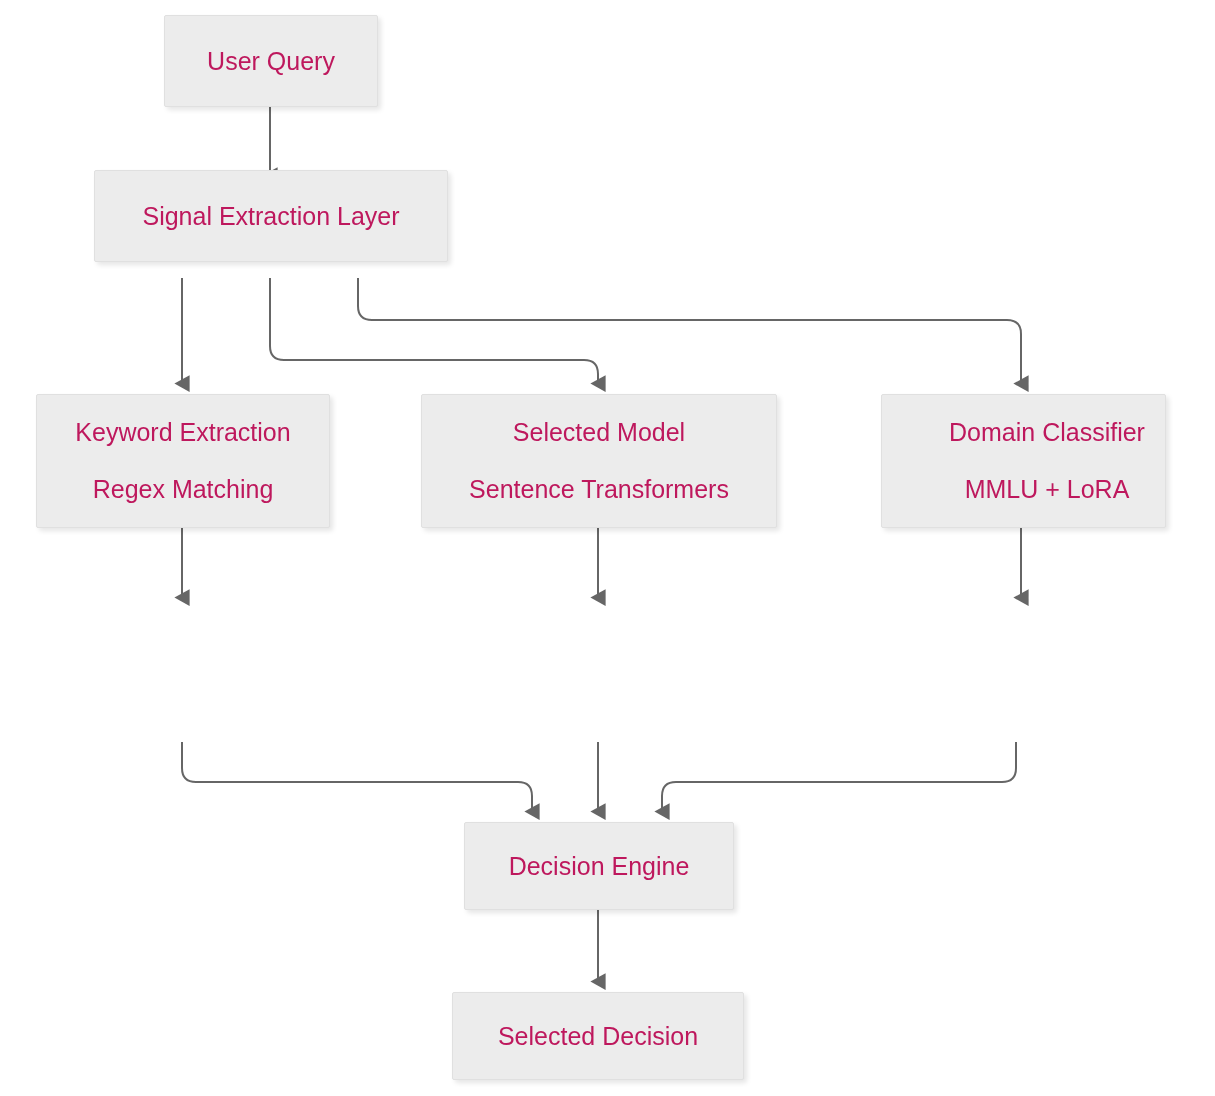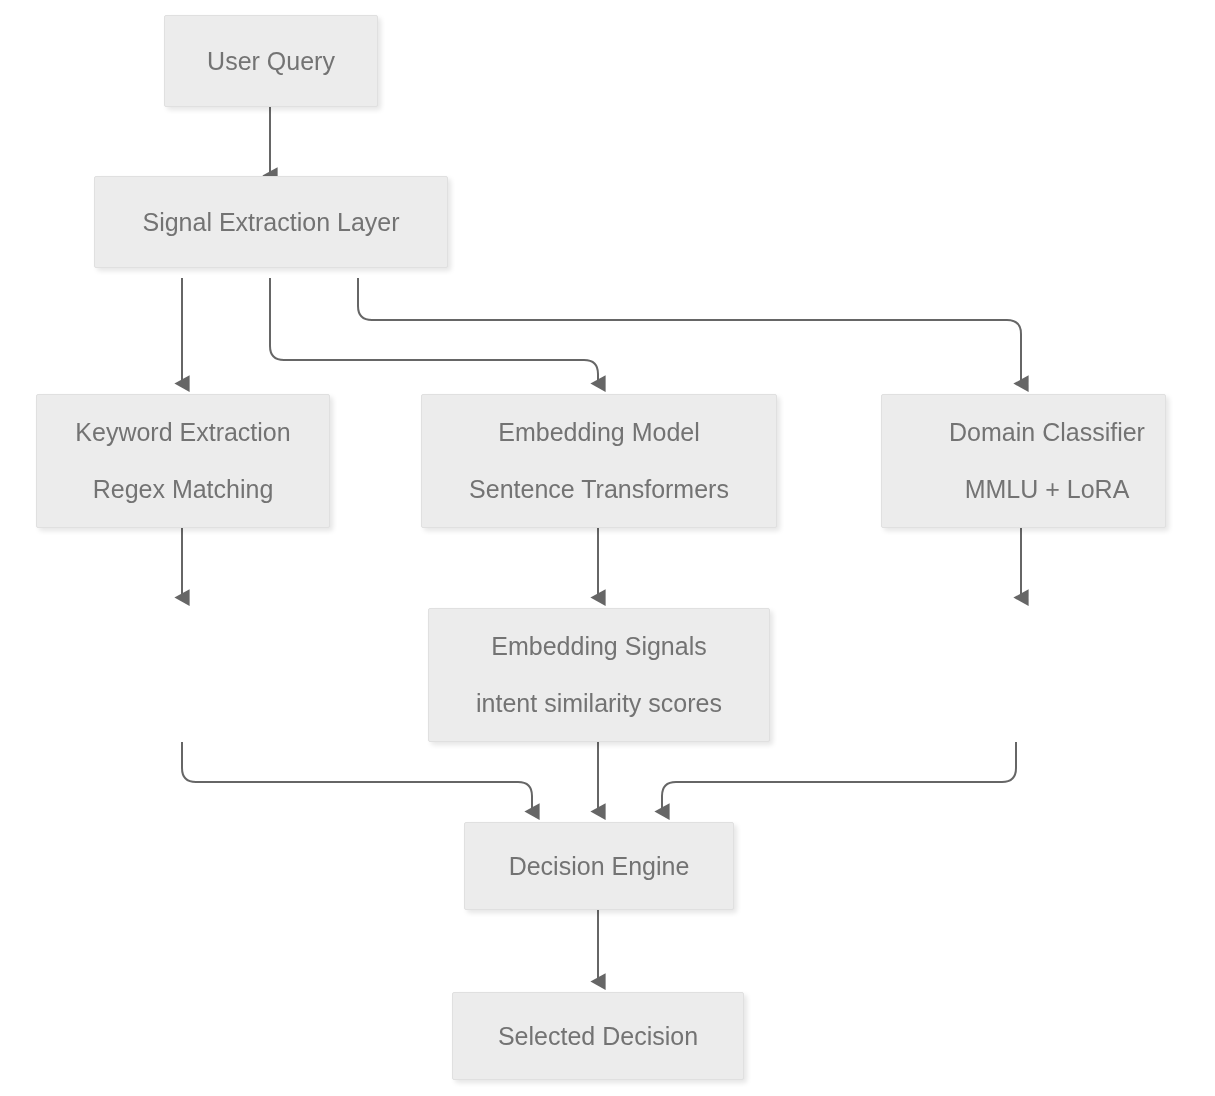--- a/index.html
+++ b/index.html
@@ -31,21 +31,21 @@
     position: absolute;
     box-sizing: border-box;
     background: #ececec;
     border: 1px solid #e0e0e0;
     border-radius: 2px;
     box-shadow: 3px 3px 5px rgba(0,0,0,0.10);
     display: flex;
     flex-direction: column;
     align-items: center;
     justify-content: center;
-    color: #737373;
+    color: #be185d;
     font-size: 25px;
     line-height: 1.0;
     z-index: 2;
   }
   .node .line-1 { display: block; }
   .node .line-2 { display: block; margin-top: 32px; }
 </style>
 </head>
 <body>
 
@@ -79,45 +79,41 @@
     <path d="M 1016 742 L 1016 768 Q 1016 782 1002 782 L 676 782 Q 662 782 662 796 L 662 812" fill="none" stroke="#666666" stroke-width="2" marker-end="url(#arrow)"></path>
 
     <path d="M 598 910 L 598 982" fill="none" stroke="#666666" stroke-width="2" marker-end="url(#arrow)"></path>
   </svg>
 
   <div class="node single" style="left:164px; top:15px; width:214px; height:92px;">
     <span class="line-1">User Query</span>
 
   </div>
 
-  <div class="node single" style="left:94px; top:176px; width:354px; height:92px;">
+  <div class="node single" style="left:94px; top:170px; width:354px; height:92px;">
     <span class="line-1">Signal Extraction Layer</span>
 
   </div>
 
   <div class="node" style="left:36px; top:394px; width:294px; height:134px;">
     <span class="line-1">Keyword Extraction</span>
     <span class="line-2">Regex Matching</span>
   </div>
 
   <div class="node" style="left:421px; top:394px; width:356px; height:134px;">
-    <span class="line-1">Embedding Model</span>
+    <span class="line-1">Selected Model</span>
     <span class="line-2">Sentence Transformers</span>
   </div>
 
   <div class="node" style="left:881px; top:394px; width:285px; height:134px;padding-left:47px;">
     <span class="line-1">Domain Classifier</span>
     <span class="line-2">MMLU + LoRA</span>
   </div>
 
 
-  <div class="node" style="left:428px; top:608px; width:342px; height:134px;">
-    <span class="line-1">Embedding Signals</span>
-    <span class="line-2">intent similarity scores</span>
-  </div>
 
 
   <div class="node single" style="left:452px; top:992px; width:292px; height:88px;">
     <span class="line-1">Selected Decision</span>
 
   </div>
 
   <div class="node single" style="left:464px; top:822px; width:270px; height:88px;">
     <span class="line-1">Decision Engine</span>
 

